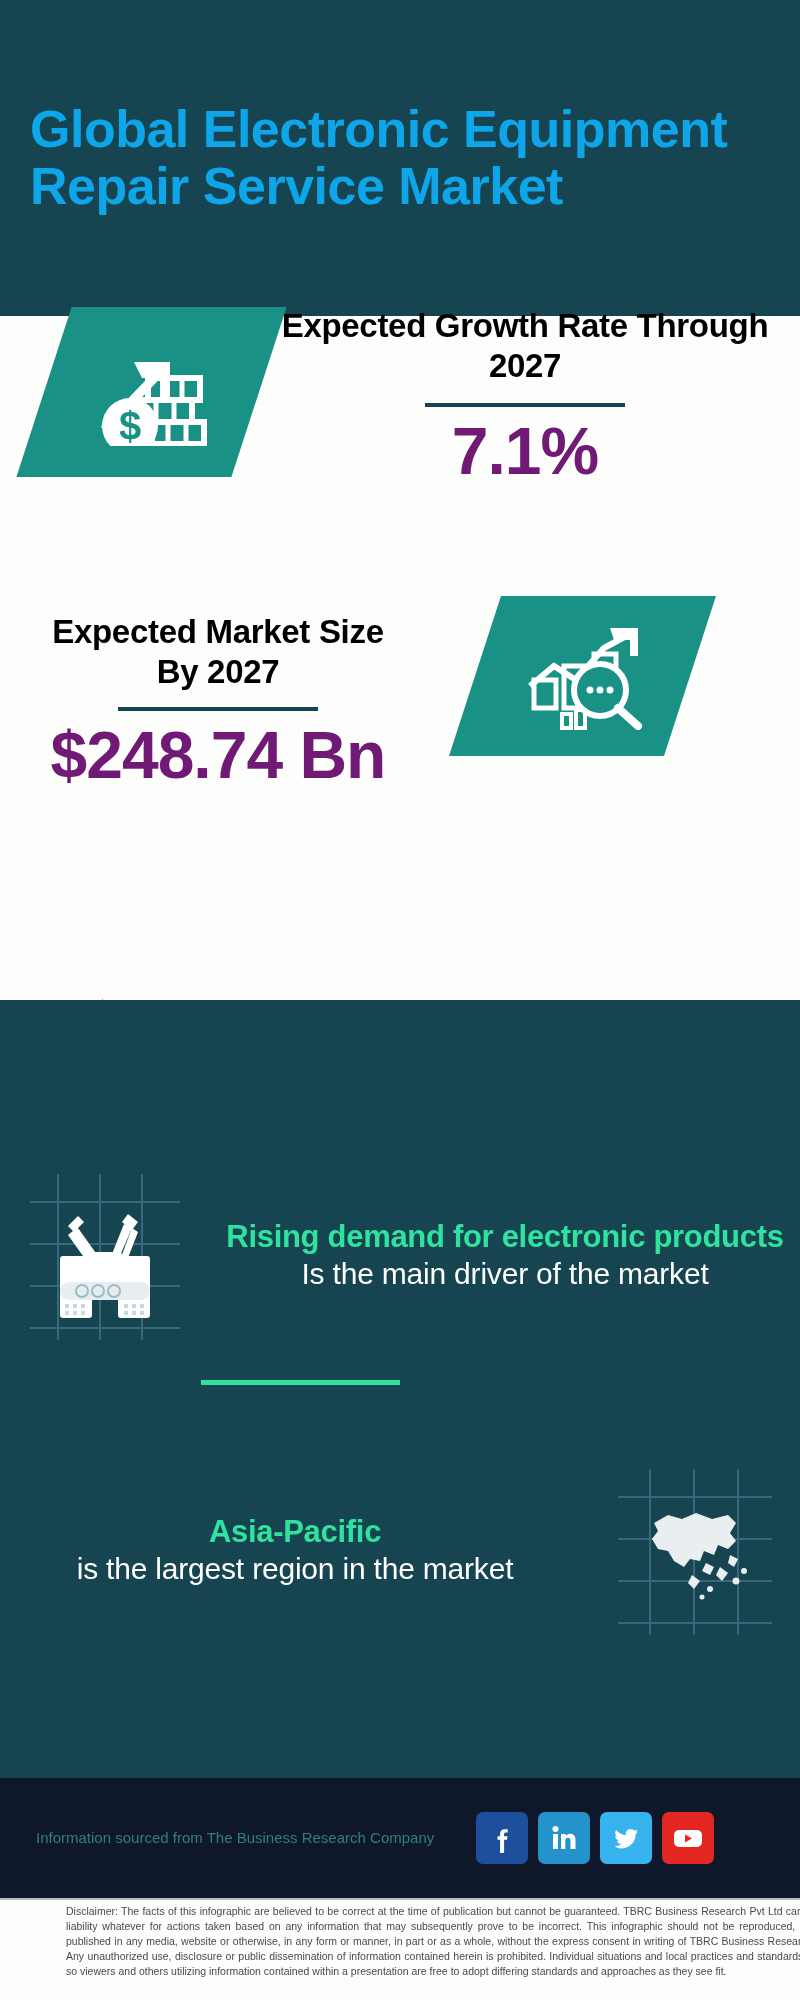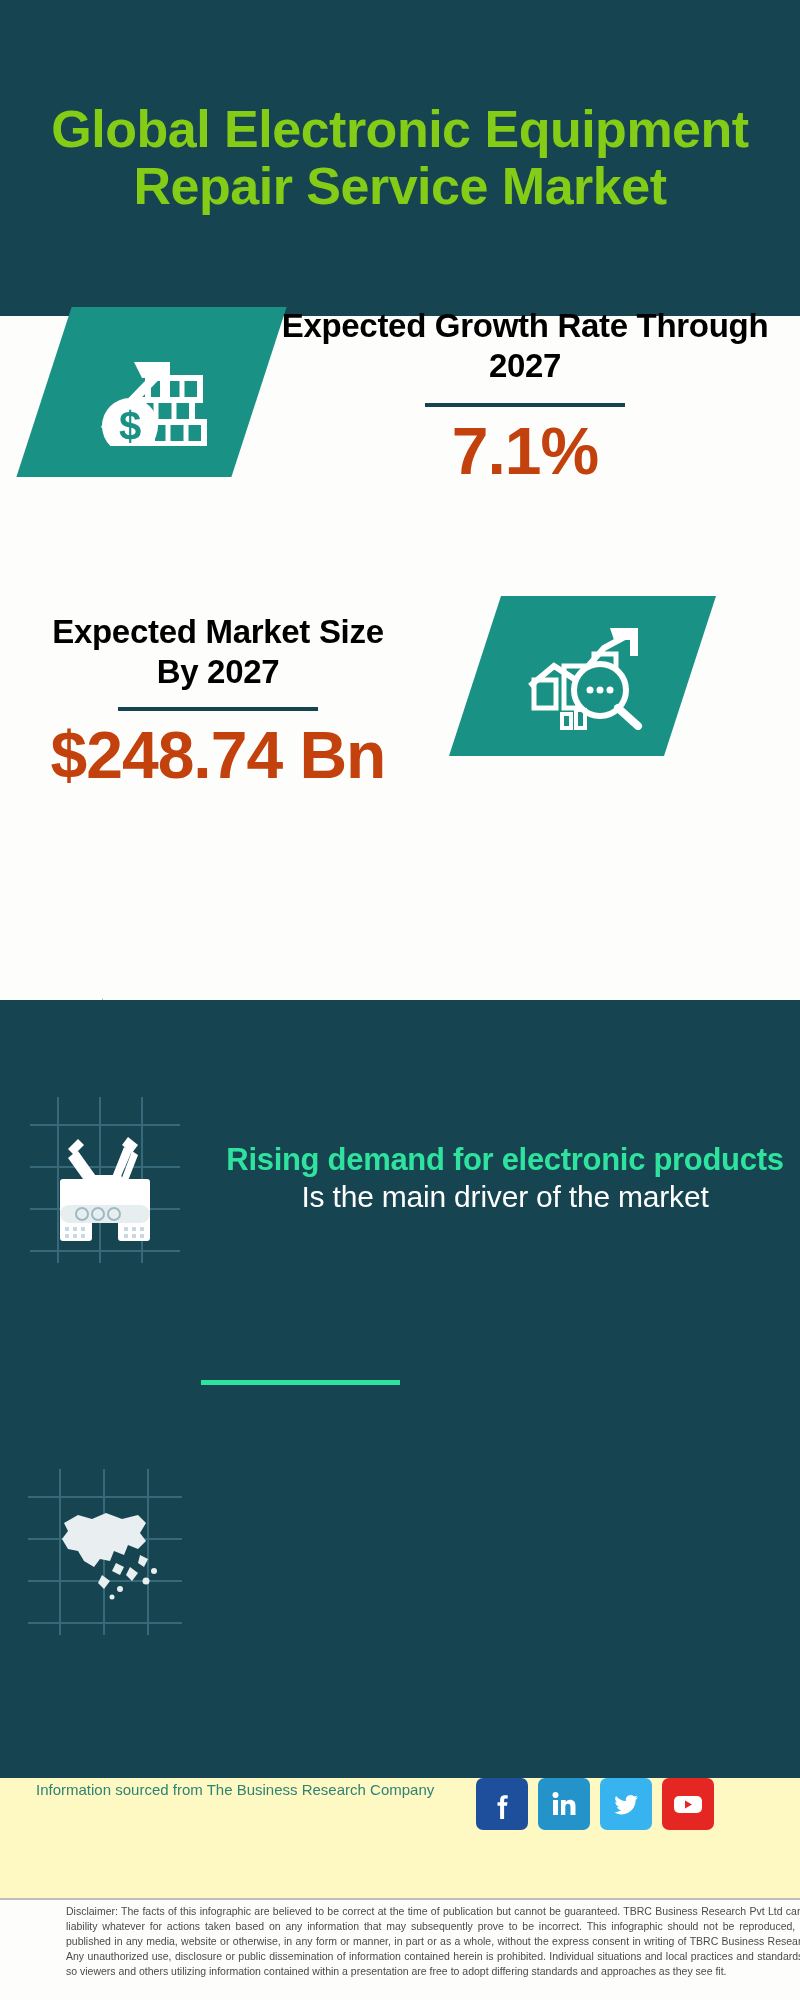--- a/index.html
+++ b/index.html
@@ -11,22 +11,22 @@
   }
   .page{position:relative;width:800px;height:2000px;background:#fdfdfb;}
 
   
   .header{
     position:absolute;left:0;top:0;width:800px;height:316px;
     background:#164451;
     display:flex;align-items:center;justify-content:center;
   }
   .header-title{
-    color:#84cc16;font-weight:bold;font-size:52px;line-height:1.10;
-    text-align:center;letter-spacing:-0.5px;width:760px;
+    color:#0ea5e9;font-weight:bold;font-size:52px;line-height:1.10;
+    letter-spacing:-0.5px;width:760px;
     padding:0 10px;box-sizing:border-box;
   }
 
   
   .stat1{position:absolute;left:0;top:316px;width:800px;height:260px;}
   .para-icon{
     position:absolute;
     background:#199184;
     display:flex;align-items:center;justify-content:center;
   }
@@ -40,21 +40,21 @@
     position:absolute;left:280px;top:-10px;width:490px;text-align:center;
   }
   .stat-head{
     color:#000000;font-weight:bold;font-size:33px;line-height:1.22;
     letter-spacing:-0.3px;
   }
   .rule{
     width:200px;height:4px;background:#164451;margin:16px auto 10px auto;
   }
   .stat-value{
-    color:#c2410c;font-weight:bold;font-size:66px;line-height:1.05;
+    color:#701a75;font-weight:bold;font-size:66px;line-height:1.05;
     letter-spacing:-1px;
   }
 
   
   .stat2{position:absolute;left:0;top:580px;width:800px;height:220px;}
   .stat2-text{position:absolute;left:28px;top:-4px;width:380px;text-align:center;margin-top:36px;}
   .rule-dark{width:200px;height:4px;background:#164451;margin:14px auto 10px auto;}
   .para-right{
     left:475px;top:16px;width:215px;height:160px;
     transform:skewX(-18deg);
@@ -67,21 +67,21 @@
     background:#164451;
   }
   .skyline{
     position:absolute;left:0;top:970px;width:800px;height:140px;
     pointer-events:none;
   }
 
   .feature{
     position:absolute;display:flex;align-items:center;
   }
-  .feat1{left:0;top:1068px;width:800px;height:220px;}
+  .feat1{left:0;top:1145px;width:800px;height:220px;}
   .feat2{left:0;top:1440px;width:800px;height:220px;}
 
   .feat-icon{
     width:210px;height:190px;flex:0 0 210px;
     display:flex;align-items:center;justify-content:center;
   }
   .feat-copy{flex:1;text-align:center;padding:0 16px;box-sizing:border-box;}
   .feat-accent{
     color:#2fe39f;font-weight:bold;font-size:31px;line-height:1.22;
     letter-spacing:-0.3px;
@@ -91,21 +91,21 @@
     letter-spacing:-0.2px;
   }
   .mid-rule{
     position:absolute;left:201px;top:1380px;width:199px;height:5px;
     background:#2fe39f;
   }
 
   
   .footer{
     position:absolute;left:0;top:1778px;width:800px;height:120px;
-    background:#fef9c3;display:flex;align-items:flex-start;
+    background:#0f172a;display:flex;align-items:center;
   }
   .source{
     margin-left:36px;width:430px;
     color:#2f8276;font-size:15px;line-height:1.55;font-weight:normal;
   }
   .socials{display:flex;gap:10px;margin-left:10px;align-items:center;}
   .soc{
     width:52px;height:52px;border-radius:7px;
     display:flex;align-items:center;justify-content:center;
     color:#ffffff;
@@ -282,20 +282,24 @@
     </div>
     <div class="feat-copy">
       <div class="feat-accent">Rising demand for electronic products</div>
       <div class="feat-sub">Is the main driver of the market</div>
     </div>
   </div>
 
   <div class="mid-rule"></div>
 
   <div class="feature feat2">
+    <div class="feat-copy">
+      <div class="feat-accent">Asia-Pacific</div>
+      <div class="feat-sub">is the largest region in the market</div>
+    </div>
     <div class="feat-icon">
       <svg width="170" height="175" viewBox="0 0 170 175">
         <g stroke="#3c7080" stroke-width="2" opacity="0.85">
           <line x1="8" y1="34" x2="162" y2="34"></line>
           <line x1="8" y1="76" x2="162" y2="76"></line>
           <line x1="8" y1="118" x2="162" y2="118"></line>
           <line x1="8" y1="160" x2="162" y2="160"></line>
           <line x1="40" y1="6" x2="40" y2="172"></line>
           <line x1="84" y1="6" x2="84" y2="172"></line>
           <line x1="128" y1="6" x2="128" y2="172"></line>

